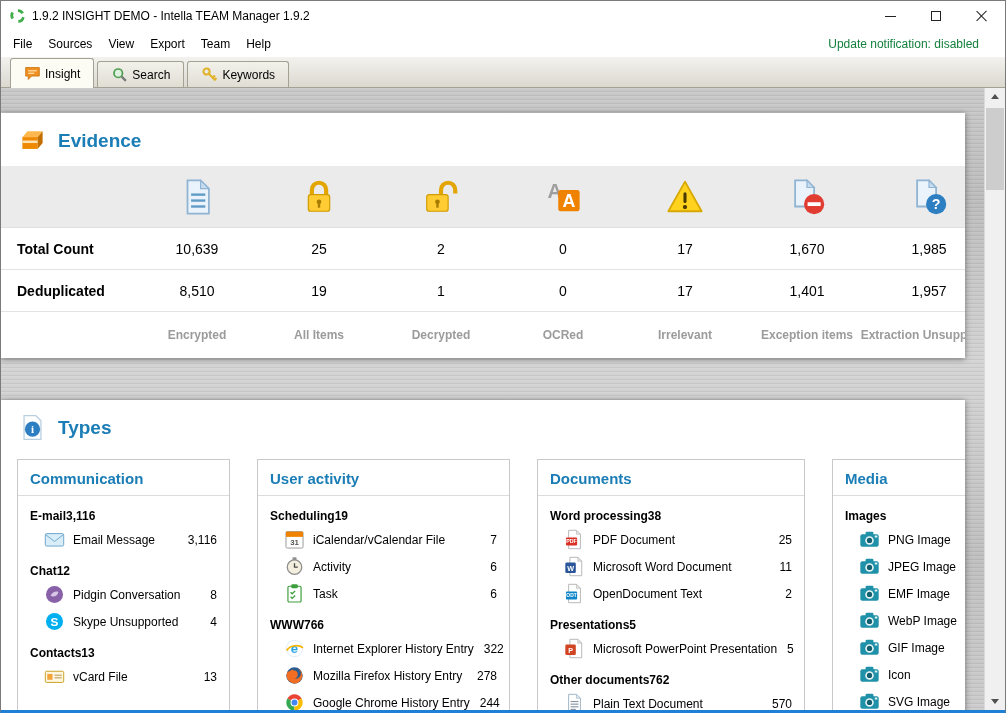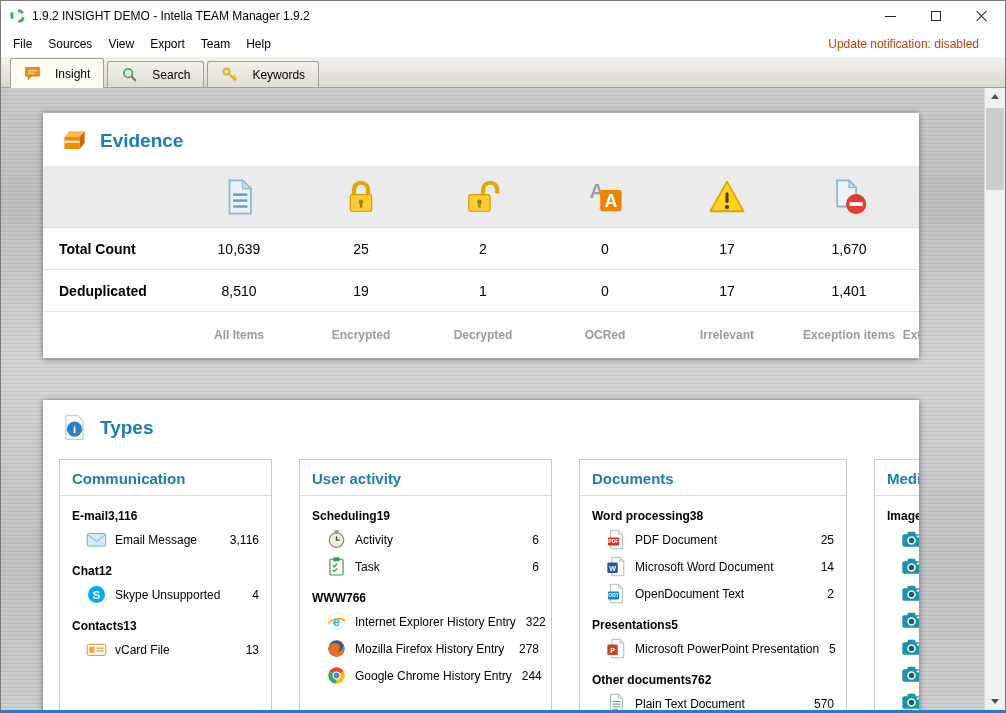--- a/index.html
+++ b/index.html
@@ -17,46 +17,46 @@
   .glyph-max { width:10px; height:10px; border:1px solid #222; display:block; }
   .glyph-close { position:relative; width:12px; height:12px; display:block; }
   .glyph-close::before, .glyph-close::after { content:''; position:absolute; left:5.4px; top:-1px; width:1.4px; height:14px; background:#222; }
   .glyph-close::before { transform:rotate(45deg); }
   .glyph-close::after { transform:rotate(-45deg); }
 
   
   .menubar { height:26px; flex:0 0 26px; display:flex; align-items:center; background:#fff; padding:0 26px 0 4px; }
   .menu-items { display:flex; }
   .menu-item { padding:4px 8px; cursor:default; }
-  .update-link { margin-left:auto; color:#c2410c; }
+  .update-link { margin-left:auto; color:#15803d; }
 
   
   .tabstrip { height:31px; flex:0 0 31px; background:linear-gradient(#f3f2ee,#dbd8d0); border-bottom:1px solid #a3a094; display:flex; align-items:flex-end; padding-left:9px; }
-  .tab { display:flex; align-items:center; gap:14px; padding:0 13px; height:26px; background:linear-gradient(#f2f1ea,#e0ddd4); border:1px solid #a3a094; border-bottom:none; border-radius:3px 3px 0 0; margin-right:3px; font-size:12px; position:relative; }
+  .tab { display:flex; align-items:center; gap:4px; padding:0 13px; height:26px; background:linear-gradient(#f2f1ea,#e0ddd4); border:1px solid #a3a094; border-bottom:none; border-radius:3px 3px 0 0; margin-right:3px; font-size:12px; position:relative; }
   .tab.active { background:#fcfbf4; height:30px; margin-bottom:-1px; z-index:2; }
   .tab-icon svg { width:17px; height:17px; display:block; }
 
   
   .content { flex:1; position:relative; overflow:hidden;
     background:
       repeating-linear-gradient(180deg, rgba(255,255,255,.10) 0 1px, rgba(0,0,0,0) 1px 3px, rgba(0,0,0,.06) 3px 4px),
       linear-gradient(180deg,#c9c9c9 0%,#bcbcbc 18%,#d4d4d4 45%,#bfbfbf 75%,#cccccc 100%);
   }
   .scrollpane { position:absolute; top:0; left:0; right:21px; bottom:0; overflow:hidden; }
 
   
   .scrollbar { position:absolute; top:0; right:0; bottom:0; width:21px; background:#f0f0f0; border-left:1px solid #dadada; }
   .sb-btn { height:17px; display:flex; align-items:center; justify-content:center; }
   .sb-btn.down { position:absolute; bottom:0; left:0; right:0; }
   .tri-up { width:0; height:0; border-left:4px solid transparent; border-right:4px solid transparent; border-bottom:5px solid #505050; display:block; }
   .tri-down { width:0; height:0; border-left:4px solid transparent; border-right:4px solid transparent; border-top:5px solid #505050; display:block; }
   .sb-thumb { position:absolute; left:1px; right:1px; top:20px; height:82px; background:#cdcdcd; }
 
   
-  .panel { background:#fff; margin-left:42px; width:876px; box-shadow:0 1px 6px rgba(0,0,0,.45); overflow:hidden; }
+  .panel { background:#fff; width:964px; box-shadow:0 1px 6px rgba(0,0,0,.45); overflow:hidden; }
   .evidence-panel { margin-top:25px; }
   .types-panel { margin-top:42px; height:600px; }
   .panel-header { display:flex; align-items:center; gap:12px; padding:14px 18px 12px; }
   .panel-icon svg { width:27px; height:27px; display:block; }
   .panel-title { color:#1a7db6; font-size:19px; font-weight:bold; }
 
   
   .ev-row { display:grid; grid-template-columns:135px repeat(7,122px); width:989px; }
   .ev-cell { display:flex; align-items:center; justify-content:center; white-space:nowrap; }
   .ev-icons { background:#ebebec; height:62px; border-bottom:1px solid #e0e0e0; }
@@ -255,22 +255,22 @@
               <div class="ev-cell ev-num">8,510</div>
               <div class="ev-cell ev-num">19</div>
               <div class="ev-cell ev-num">1</div>
               <div class="ev-cell ev-num">0</div>
               <div class="ev-cell ev-num">17</div>
               <div class="ev-cell ev-num">1,401</div>
               <div class="ev-cell ev-num">1,957</div>
             </div>
           <div class="ev-row ev-footrow">
               <div class="ev-cell"></div>
+              <div class="ev-cell ev-colname">Encrypted</div>
               <div class="ev-cell ev-colname">All Items</div>
-              <div class="ev-cell ev-colname">Encrypted</div>
               <div class="ev-cell ev-colname">Decrypted</div>
               <div class="ev-cell ev-colname">OCRed</div>
               <div class="ev-cell ev-colname">Irrelevant</div>
               <div class="ev-cell ev-colname">Exception items</div>
               <div class="ev-cell ev-colname">Extraction Unsupported</div>
             </div>
         </div>
       </div>
 
       <div class="panel types-panel">
@@ -302,20 +302,30 @@
            <span class="titem-label">Email Message</span>
            <span class="titem-count">3,116</span>
          </div>
                 <div class="tsection">
          <span class="tsection-name">Chat</span>
          <span class="tsection-count">12</span>
        </div>
                 <div class="titem">
            <span class="titem-icon">
                     <svg viewBox="0 0 32 32">
+                      <circle cx="16" cy="16" r="13" fill="#8861a8"></circle>
+                      <path d="M10 18c2-6 9-8 12-6-1 5-6 9-12 6z" fill="#d7c6e6"></path>
+                    </svg>
+                  </span>
+           <span class="titem-label">Pidgin Conversation</span>
+           <span class="titem-count">8</span>
+         </div>
+                <div class="titem">
+           <span class="titem-icon">
+                    <svg viewBox="0 0 32 32">
                       <circle cx="16" cy="16" r="13" fill="#00aff0"></circle>
                       <text x="16" y="22.5" font-size="18" font-weight="bold" fill="#fff" text-anchor="middle" font-family="sans-serif">S</text>
                     </svg>
                   </span>
            <span class="titem-label">Skype Unsupported</span>
            <span class="titem-count">4</span>
          </div>
                 <div class="tsection">
          <span class="tsection-name">Contacts</span>
          <span class="tsection-count">13</span>
@@ -334,20 +344,31 @@
          </div>
               </div>
      </div>
             <div class="tcard" style="width:253px">
        <div class="tcard-title">User activity</div>
        <div class="tcard-body">
                 <div class="tsection">
          <span class="tsection-name">Scheduling</span>
          <span class="tsection-count">19</span>
        </div>
+                <div class="titem">
+           <span class="titem-icon">
+                    <svg viewBox="0 0 32 32">
+                      <rect x="3" y="4" width="26" height="25" rx="2" fill="#fff" stroke="#9a9a9a" stroke-width="1.5"></rect>
+                      <rect x="3" y="4" width="26" height="8" fill="#ef8200"></rect>
+                      <text x="16" y="25" font-size="12" font-weight="bold" fill="#555" text-anchor="middle" font-family="sans-serif">31</text>
+                    </svg>
+                  </span>
+           <span class="titem-label">iCalendar/vCalendar File</span>
+           <span class="titem-count">7</span>
+         </div>
                 <div class="titem">
            <span class="titem-icon">
                     <svg viewBox="0 0 32 32">
                       <rect x="13" y="2" width="6" height="4" fill="#8f8f8f"></rect>
                       <circle cx="16" cy="17" r="11" fill="#f3eedd" stroke="#8f8f8f" stroke-width="2"></circle>
                       <path d="M16 11v6h5" fill="none" stroke="#4a4a4a" stroke-width="2"></path>
                     </svg>
                   </span>
            <span class="titem-label">Activity</span>
            <span class="titem-count">6</span>
@@ -427,21 +448,21 @@
                 <div class="titem">
            <span class="titem-icon">
                     <svg viewBox="0 0 32 32">
                       <path d="M9 2h12l6 6v22H9z" fill="#fff" stroke="#b8b8b8" stroke-width="1.5"></path>
                       <path d="M21 2l6 6h-6z" fill="#e6e6e6" stroke="#b8b8b8"></path>
                       <rect x="2" y="10" width="16" height="16" rx="2" fill="#2b579a"></rect>
                       <text x="10" y="22.5" font-size="11" font-weight="bold" fill="#fff" text-anchor="middle" font-family="sans-serif">W</text>
                     </svg>
                   </span>
            <span class="titem-label">Microsoft Word Document</span>
-           <span class="titem-count">14</span>
+           <span class="titem-count">11</span>
          </div>
                 <div class="titem">
            <span class="titem-icon">
                     <svg viewBox="0 0 32 32">
                       <path d="M7 2h12l6 6v22H7z" fill="#fff" stroke="#b8b8b8" stroke-width="1.5"></path>
                       <path d="M19 2l6 6h-6z" fill="#e6e6e6" stroke="#b8b8b8"></path>
                       <rect x="3" y="13" width="17" height="12" rx="1.5" fill="#0e85c8"></rect>
                       <text x="11.5" y="22" font-size="7.5" font-weight="bold" fill="#fff" text-anchor="middle" font-family="sans-serif">ODT</text>
                     </svg>
                   </span>

